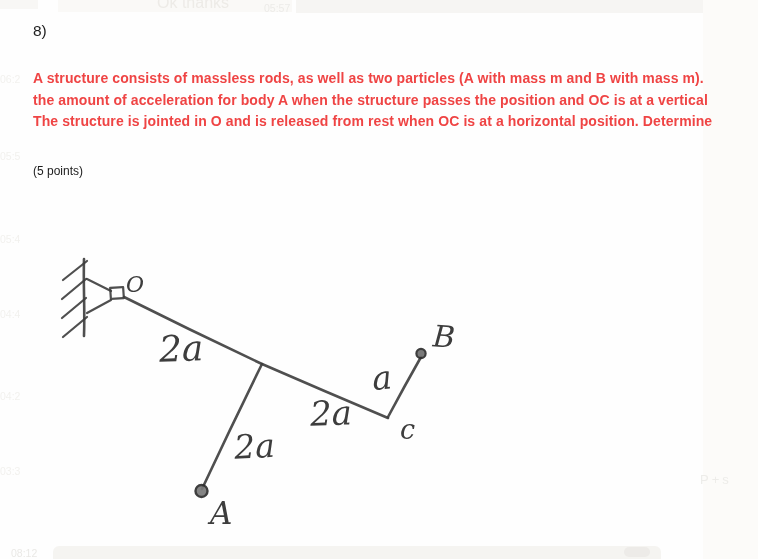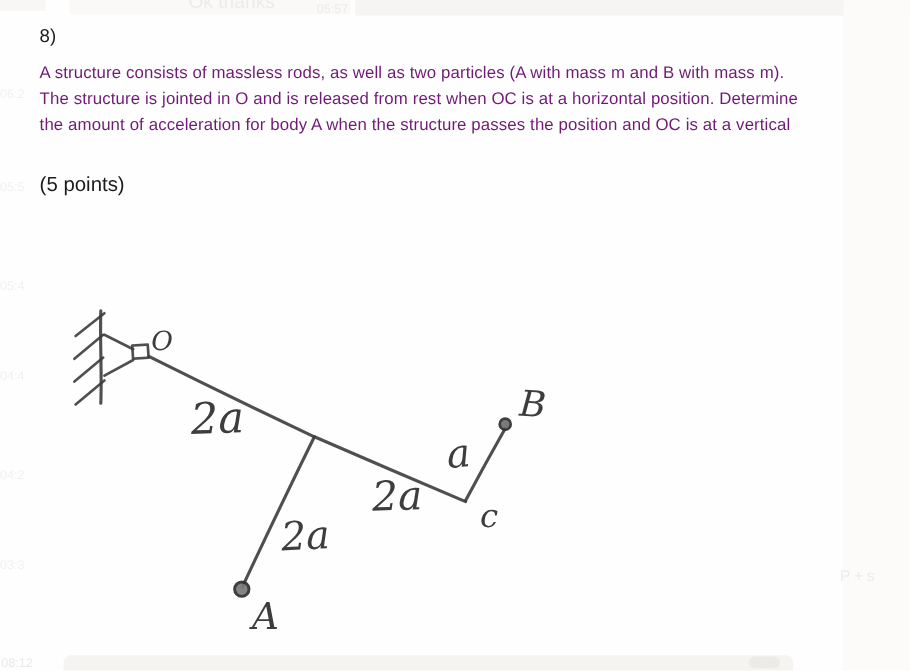--- a/index.html
+++ b/index.html
@@ -7,27 +7,27 @@
     width:758px;height:559px;position:relative;overflow:hidden;
     background:#fefefe;
     font-family:"Liberation Sans",sans-serif;
   }
   
   .problem-number{
     position:absolute;left:33px;top:22px;
     font-size:15.5px;color:#1e1e1e;
   }
   .statement{
-    position:absolute;left:33px;top:50px;width:690px;
-    font-size:14px;line-height:21.7px;color:#701a75;letter-spacing:.1px;
+    position:absolute;left:33px;top:68px;width:690px;
+    font-size:14px;line-height:21.7px;color:#ef4444;letter-spacing:.1px;font-weight:bold;
   }
   .statement div{height:21.7px;white-space:nowrap;}
   .points-label{
-    position:absolute;left:33px;top:144px;
-    font-size:17px;color:#1c1c1c;
+    position:absolute;left:33px;top:164px;
+    font-size:12px;color:#1c1c1c;
   }
   
   svg.diagram{position:absolute;left:0;top:0;}
   .stroke{stroke:#3c3c3c;stroke-width:2.6;fill:none;stroke-linecap:round;stroke-linejoin:round;opacity:.9;}
   .thin{stroke-width:2.2;}
   .hand{
     font-family:"DejaVu Serif",serif;font-style:italic;
     fill:#2d2d2d;opacity:.92;
   }
   
@@ -52,29 +52,29 @@
 <div class="lefttime faint" style="top:73px;">06:2</div>
 <div class="lefttime faint" style="top:150px;">05:5</div>
 <div class="lefttime faint" style="top:233px;">05:4</div>
 <div class="lefttime faint" style="top:308px;">04:4</div>
 <div class="lefttime faint" style="top:390px;">04:2</div>
 <div class="lefttime faint" style="top:465px;">03:3</div>
 
 <div class="band faint" style="left:53px;top:546px;width:608px;height:13px;background:#f5f4f1;border-radius:6px 6px 0 0;">
   <div style="position:absolute;left:571px;top:1px;width:26px;height:10px;background:#edebe8;border-radius:5px;"></div>
 </div>
-<div class="faint" style="left:1px;top:547px;font-size:10.5px;color:#eae9e6;">08:12</div>
+<div class="faint" style="left:11px;top:547px;font-size:10.5px;color:#eae9e6;">08:12</div>
 <div class="faint" style="left:700px;top:472px;font-size:13px;color:#edece9;letter-spacing:3px;">P+s</div>
 
 <div class="problem-number">8)</div>
 
 <div class="statement">
   <div>A structure consists of massless rods, as well as two particles (A with mass m and B with mass m).</div>
+  <div>the amount of acceleration for body A when the structure passes the position and OC is at a vertical</div>
   <div>The structure is jointed in O and is released from rest when OC is at a horizontal position. Determine</div>
-  <div>the amount of acceleration for body A when the structure passes the position and OC is at a vertical</div>
 </div>
 
 <div class="points-label">(5 points)</div>
 
 <svg class="diagram" width="758" height="559" viewBox="0 0 758 559">
 
   <path class="stroke" d="M 84,259 C 83.2,285 85,310 84,336"></path>
   <g>
     <path class="stroke thin" d="M 87,261 L 63,280"></path>
     <path class="stroke thin" d="M 86,279 L 62,299"></path>

